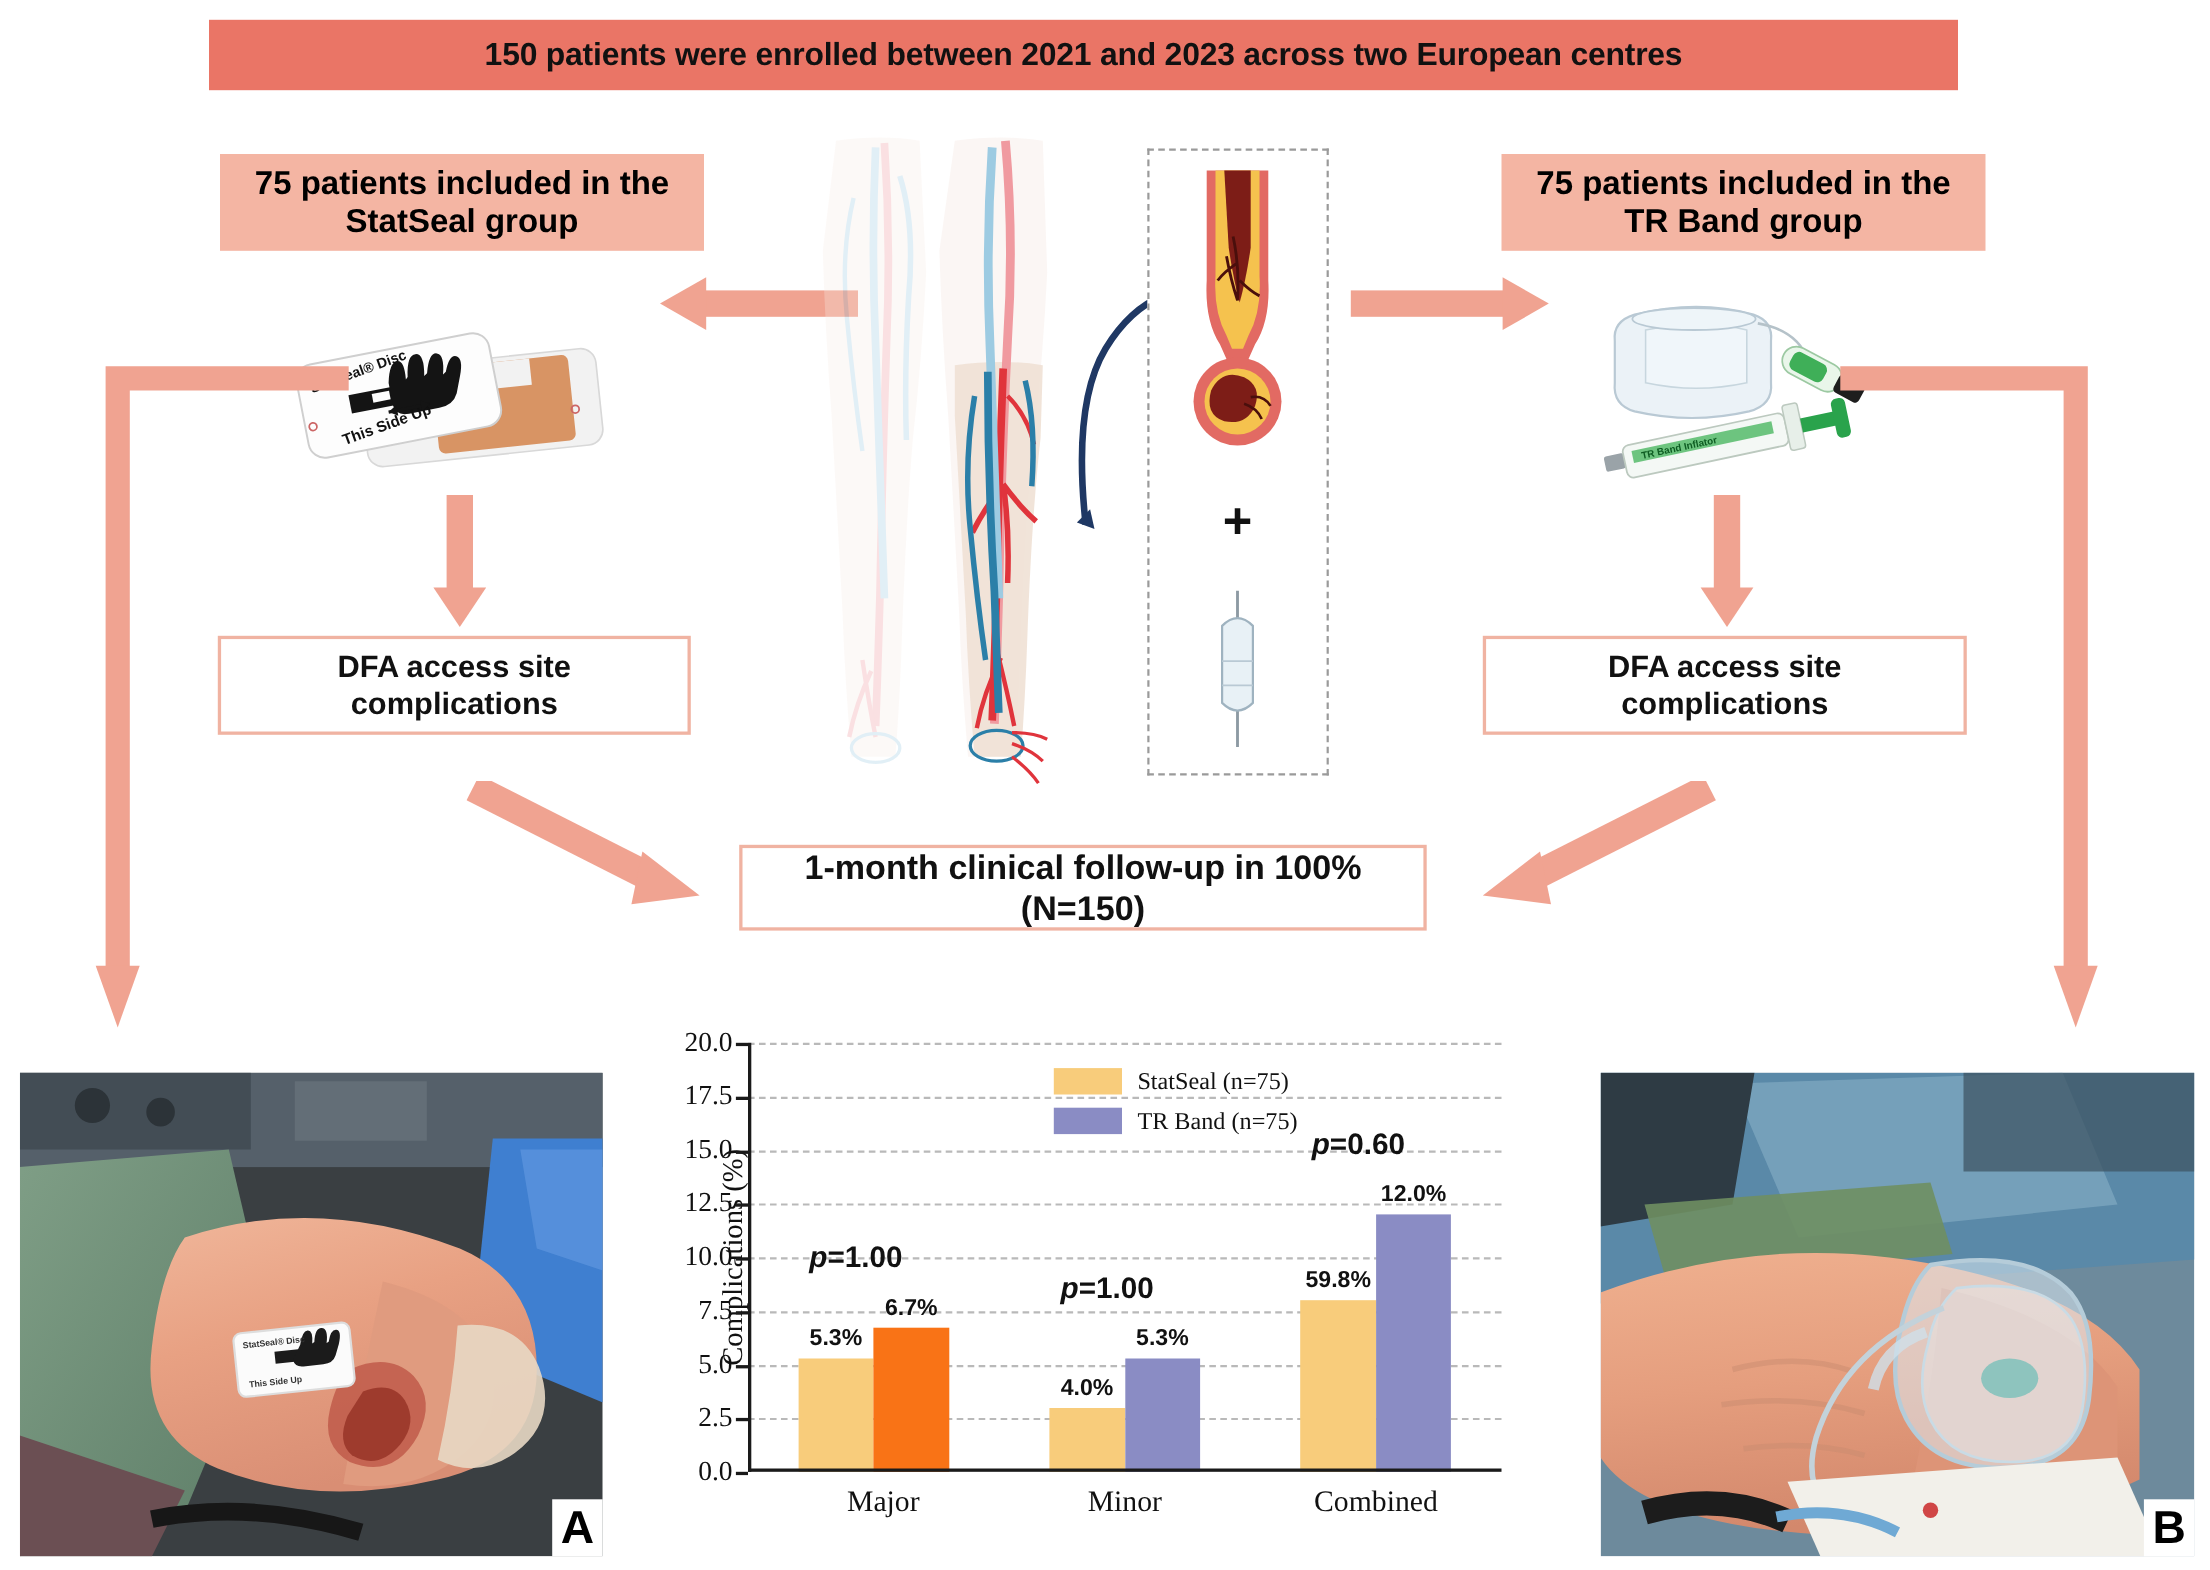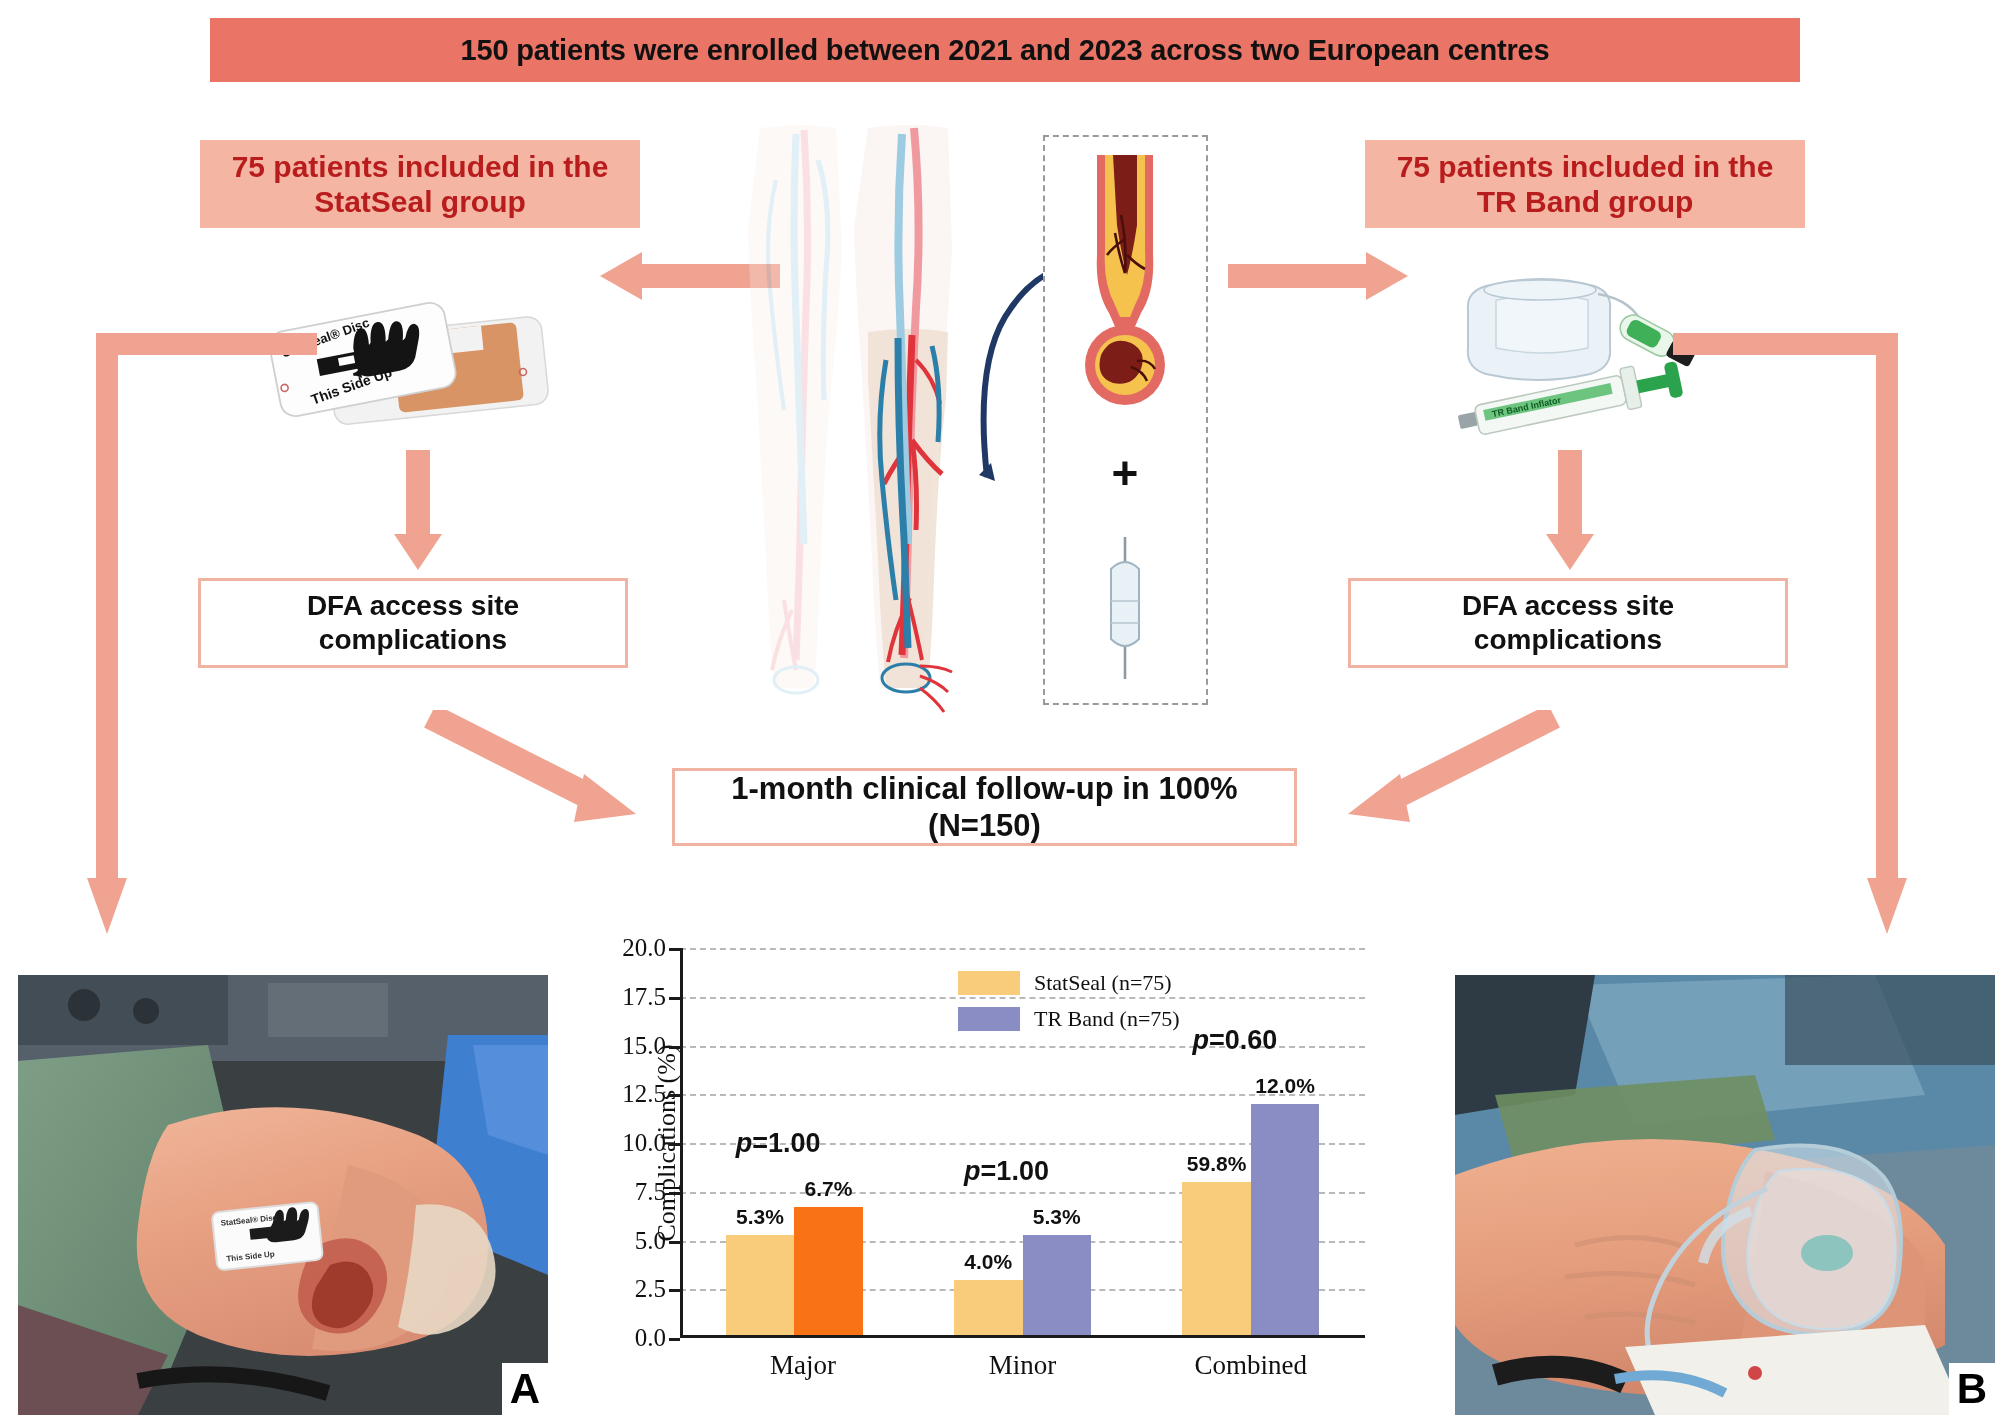--- a/index.html
+++ b/index.html
@@ -21,27 +21,26 @@
 
   
   #top-banner {
     left: 190px; top: 18px; width: 1590px; height: 64px;
     background: #ea7566;
     color: #111111;
     font-weight: bold;
     font-size: 29px;
     letter-spacing: -0.2px;
     font-family: "Liberation Sans Narrow", "Liberation Sans", sans-serif;
-    margin-left: 20px;
   }
 
   
   .group-box {
     background: #f4b5a3;
-    color: #b91c1c;
+    color: #000000;
     font-weight: bold;
     font-size: 30px;
     line-height: 1.18;
     font-family: "Liberation Sans Narrow", "Liberation Sans", sans-serif;
     padding: 6px 24px;
     box-sizing: border-box;
   }
   #statseal-group-box { left: 200px; top: 140px; width: 440px; height: 88px; }
   #trband-group-box  { left: 1365px; top: 140px; width: 440px; height: 88px; }
 

